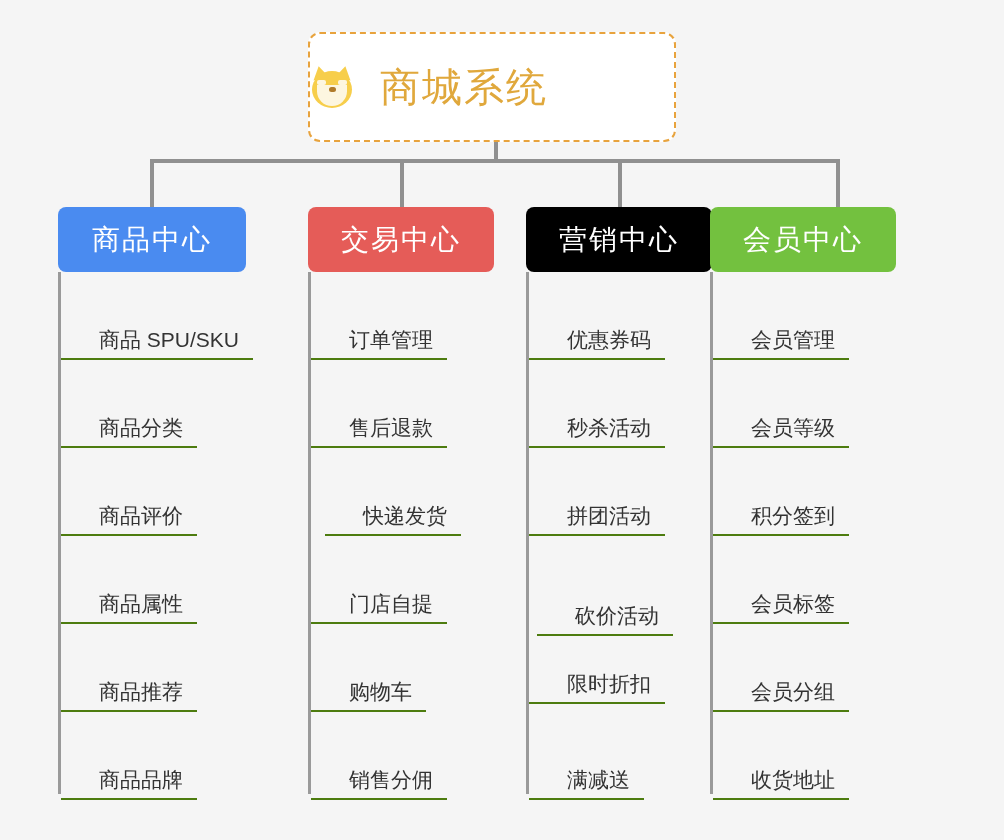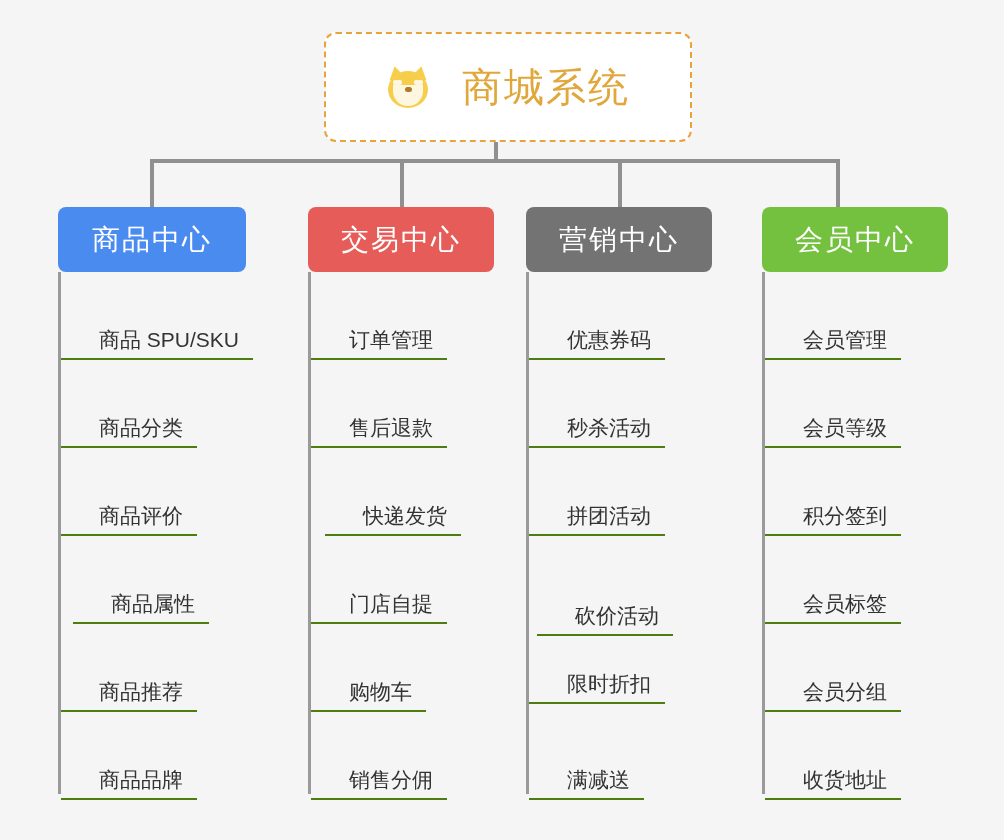--- a/index.html
+++ b/index.html
@@ -16,32 +16,32 @@
   }
 
   #diagram {
     position: absolute;
     inset: 0;
   }
 
   
   .root-node {
     position: absolute;
-    left: 324px;
+    left: 308px;
     top: 32px;
     width: 368px;
     height: 110px;
     box-sizing: border-box;
     background: #ffffff;
     border: 2px dashed #e8a33d;
     border-radius: 12px;
     display: flex;
     align-items: center;
-    justify-content: center;
-    gap: 30px;
+    justify-content: flex-start;
+    gap: 24px;
   }
   .root-emoji {
     font-size: 40px;
     line-height: 1;
     font-family: "DejaVu Sans", sans-serif;
     display: block;
     width: 46px;
     height: 46px;
     position: relative;
   }
@@ -198,21 +198,21 @@
         <div class="trunk" style="height: 522px;"></div>
         <div class="leaf" style="top: 0px;">
           <span class="leaf-inner">商品 SPU/SKU</span>
         </div>
         <div class="leaf" style="top: 88px;">
           <span class="leaf-inner">商品分类</span>
         </div>
         <div class="leaf" style="top: 176px;">
           <span class="leaf-inner">商品评价</span>
         </div>
-        <div class="leaf" style="top: 264px; padding-left: 12px;">
+        <div class="leaf" style="top: 264px;">
           <span class="leaf-inner">商品属性</span>
         </div>
         <div class="leaf" style="top: 352px;">
           <span class="leaf-inner">商品推荐</span>
         </div>
         <div class="leaf" style="top: 440px;">
           <span class="leaf-inner">商品品牌</span>
         </div>
       </div>
     </div>
@@ -234,21 +234,21 @@
         </div>
         <div class="leaf" style="top: 264px;">
           <span class="leaf-inner">门店自提</span>
         </div>
         <div class="leaf" style="top: 440px;">
           <span class="leaf-inner">销售分佣</span>
         </div>
       </div>
     </div>
     <div class="column" style="left: 526px; width: 186px;">
-      <div class="col-header" style="background: #737373;">营销中心</div>
+      <div class="col-header" style="background: #000000;">营销中心</div>
       <div class="col-body" style="height: 528px;">
         <div class="trunk" style="height: 522px;"></div>
         <div class="leaf" style="top: 0px;">
           <span class="leaf-inner">优惠券码</span>
         </div>
         <div class="leaf" style="top: 88px;">
           <span class="leaf-inner">秒杀活动</span>
         </div>
         <div class="leaf" style="top: 176px;">
           <span class="leaf-inner">拼团活动</span>
@@ -257,21 +257,21 @@
           <span class="leaf-inner">砍价活动</span>
         </div>
         <div class="leaf" style="top: 344px; text-align: right;">
           <span class="leaf-inner">限时折扣</span>
         </div>
         <div class="leaf" style="top: 440px;">
           <span class="leaf-inner">满减送</span>
         </div>
       </div>
     </div>
-    <div class="column" style="left: 762px; width: 186px;">
+    <div class="column" style="left: 710px; width: 186px;">
       <div class="col-header" style="background: rgb(115, 193, 63);">会员中心</div>
       <div class="col-body" style="height: 528px;">
         <div class="trunk" style="height: 522px;"></div>
         <div class="leaf" style="top: 0px;">
           <span class="leaf-inner">会员管理</span>
         </div>
         <div class="leaf" style="top: 88px;">
           <span class="leaf-inner">会员等级</span>
         </div>
         <div class="leaf" style="top: 176px;">

